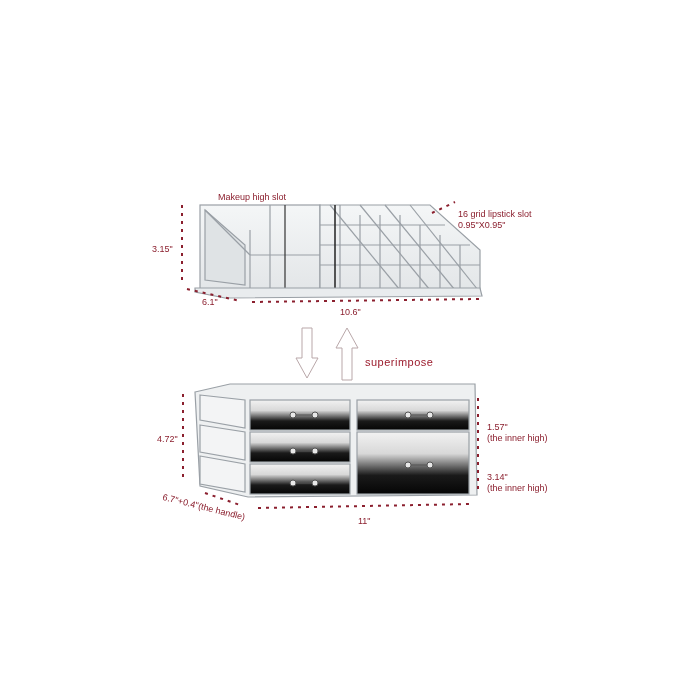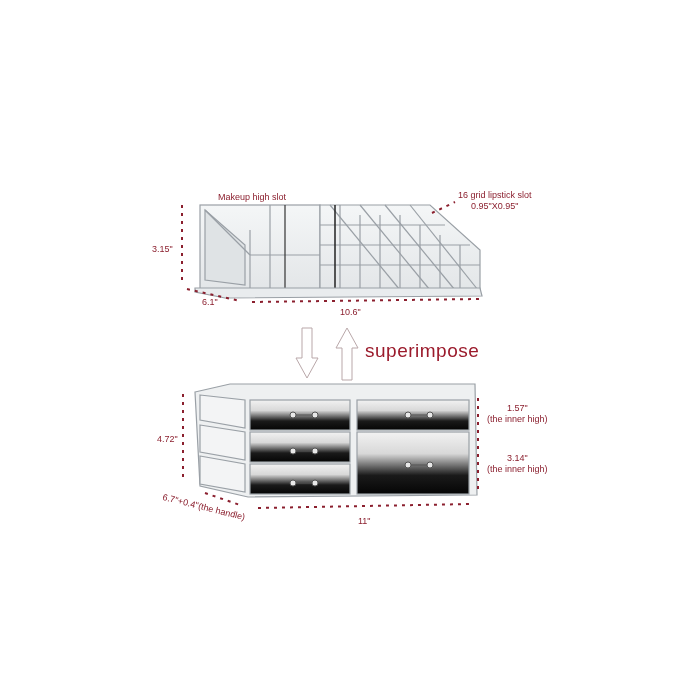--- a/index.html
+++ b/index.html
@@ -1,19 +1,19 @@
 <!DOCTYPE html>
 <html><head>
   <meta charset="utf-8">
   <style>
     html, body { margin: 0; padding: 0; background: #ffffff; }
     body { width: 700px; height: 700px; position: relative; overflow: hidden; font-family: "Liberation Sans", sans-serif; }
     .lbl { position: absolute; color: #8b1f2e; font-size: 9px; white-space: nowrap; line-height: 1.2; }
-    .lbl.center { text-align: center; }
-    .big { font-size: 19px; letter-spacing: 0.5px; color: #9b1b2c; }
+    .lbl.center { text-align: left; margin-top: 19px; }
+    .big { font-size: 11px; letter-spacing: 0.5px; color: #9b1b2c; margin-top: 16px; }
     svg { position: absolute; left: 0; top: 0; }
   </style>
 </head>
 <body>
 
 <svg width="700" height="700" viewBox="0 0 700 700">
   <defs>
     <linearGradient id="acr" x1="0" y1="0" x2="0" y2="1">
       <stop offset="0" stop-color="#f4f6f7"></stop>
       <stop offset="1" stop-color="#e3e6e8"></stop>

